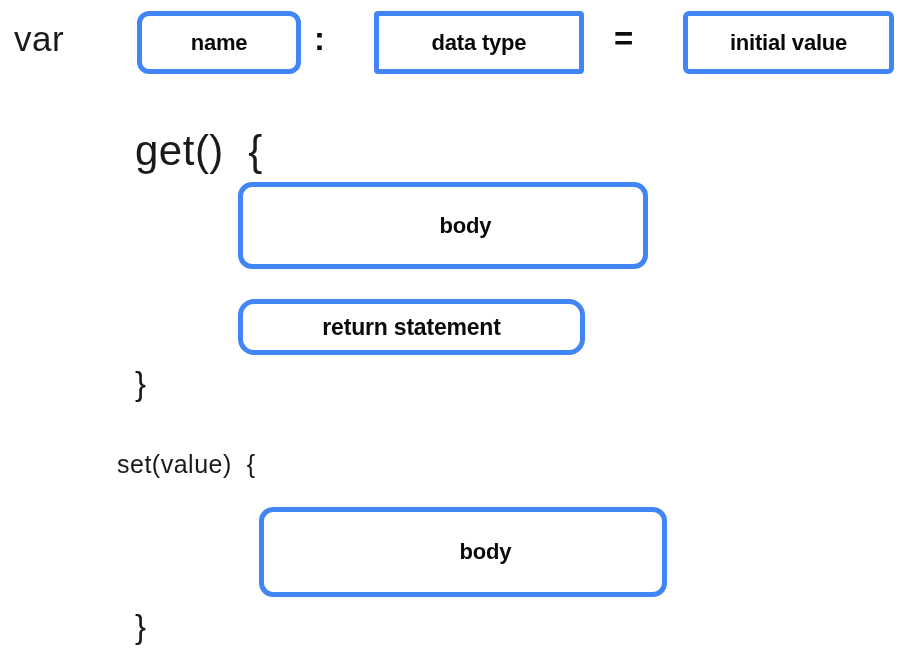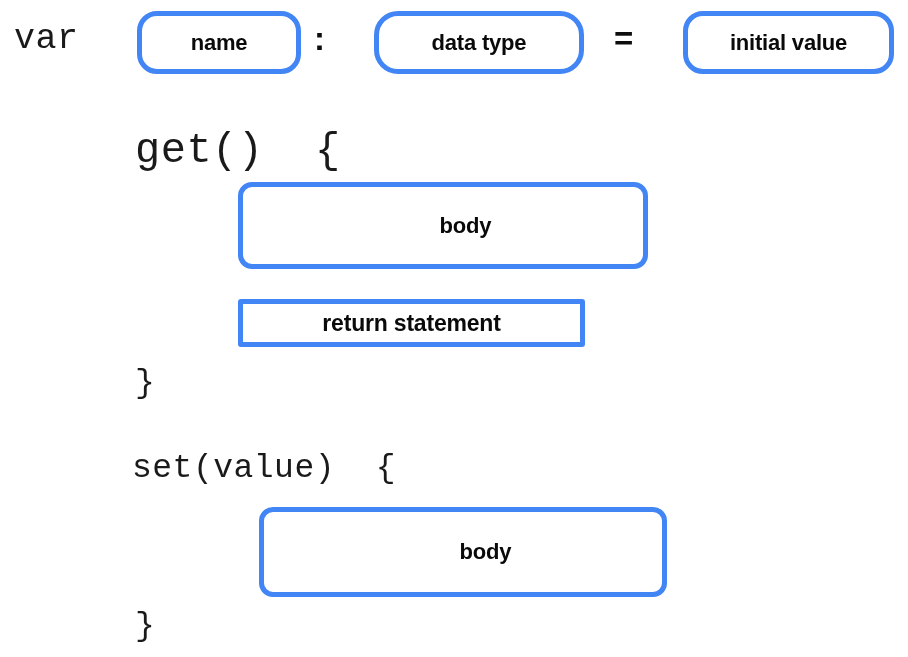--- a/index.html
+++ b/index.html
@@ -19,21 +19,21 @@
   #diagram {
     position: absolute;
     inset: 0;
   }
 
   
   .abs { position: absolute; }
 
   
   .code {
-    font-family: Liberation Mono, monospace;
+    font-family: Liberation Sans, sans-serif;
     color: #1a1a1a;
     white-space: pre;
     letter-spacing: 0.5px;
     font-weight: 400;
   }
 
   
   .op {
     font-family: "Liberation Sans", sans-serif;
     font-weight: bold;
@@ -53,41 +53,41 @@
   .slot-label {
     font-family: "Liberation Sans", sans-serif;
     font-weight: bold;
     color: #0a0a0a;
     letter-spacing: -0.2px;
     line-height: 1;
     white-space: nowrap;
   }
 
   
-  #slot-name        { left:137px; top:11px;  width:164px; height:63px;  border-radius:20px; }
-  #slot-data-type   { left:374px; top:11px;  width:210px; height:63px;  border-radius:24px; }
-  #slot-initial     { left:683px; top:11px;  width:211px; height:63px;  border-radius:20px; }
+  #slot-name        { left:137px; top:11px;  width:164px; height:63px;  border-radius:12px; }
+  #slot-data-type   { left:374px; top:11px;  width:210px; height:63px;  border-radius:4px; }
+  #slot-initial     { left:683px; top:11px;  width:211px; height:63px;  border-radius:6px; }
   #slot-get-body    { left:238px; top:182px; width:410px; height:87px;  border-radius:14px; }
-  #slot-return      { left:238px; top:299px; width:347px; height:48px;  border-radius:3px;  }
+  #slot-return      { left:238px; top:299px; width:347px; height:56px;  border-radius:16px;  }
   #slot-set-body    { left:259px; top:507px; width:408px; height:90px;  border-radius:14px; }
 
   #slot-name    .slot-label,
   #slot-data-type .slot-label,
   #slot-initial .slot-label { font-size: 22px; }
   #slot-get-body .slot-label,
   #slot-set-body .slot-label { font-size: 22px; margin-left: 45px; }
   #slot-return  .slot-label { font-size: 23px; }
 
   
   #kw-var     { left:14px;  top:19px;  font-size: 35px; }
   #op-colon   { left:314px; top:22px;  font-size: 33px; }
   #op-equals  { left:614px; top:22px;  font-size: 33px; }
   #kw-get     { left:135px; top:127px; font-size: 42px; }
   #kw-close1  { left:135px; top:365px; font-size: 33px; }
-  #kw-set     { left:132px; top:450px; font-size: 33px; text-align: right; }
+  #kw-set     { left:117px; top:450px; font-size: 25px; text-align: right; }
   #kw-close2  { left:135px; top:608px; font-size: 33px; }
 </style>
 </head>
 <body>
 
 <div id="diagram">
 
   <span class="abs code" id="kw-var">var</span>
 
   <div class="abs slot" id="slot-name">

